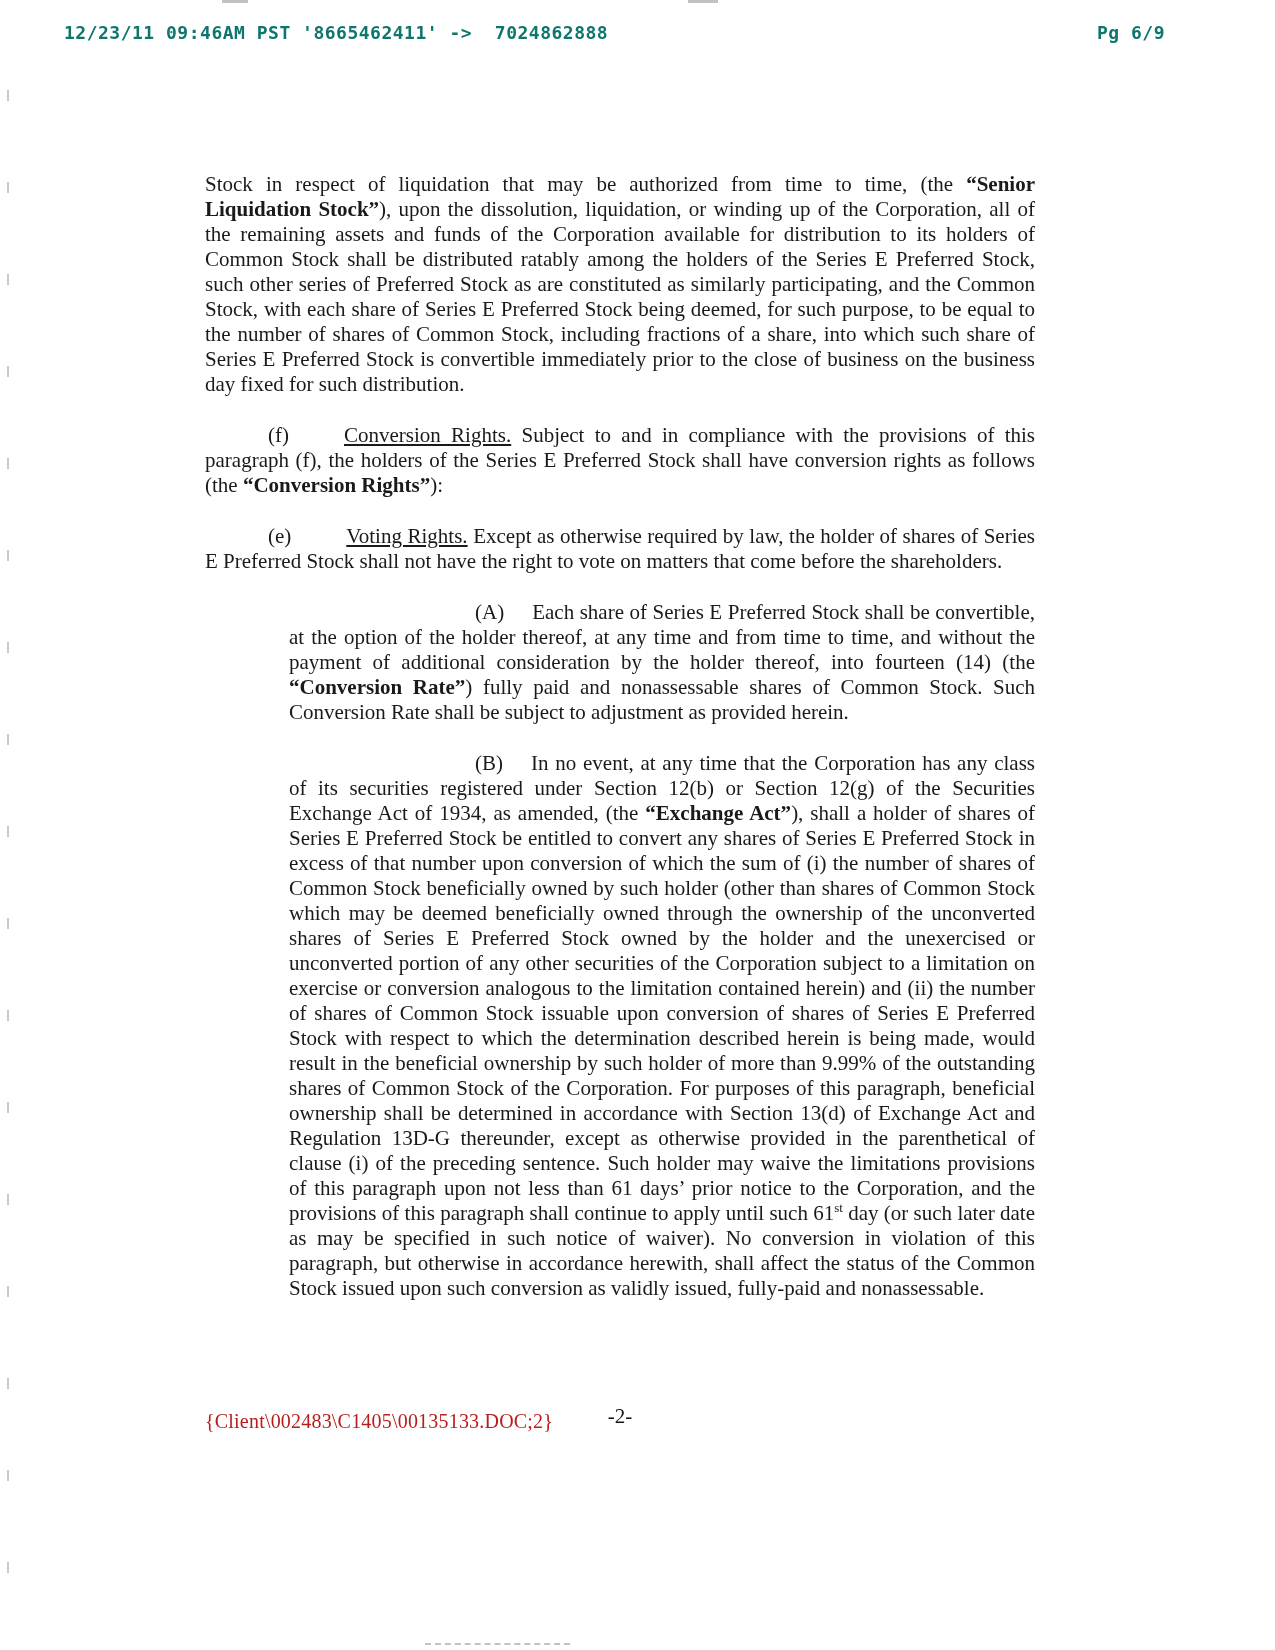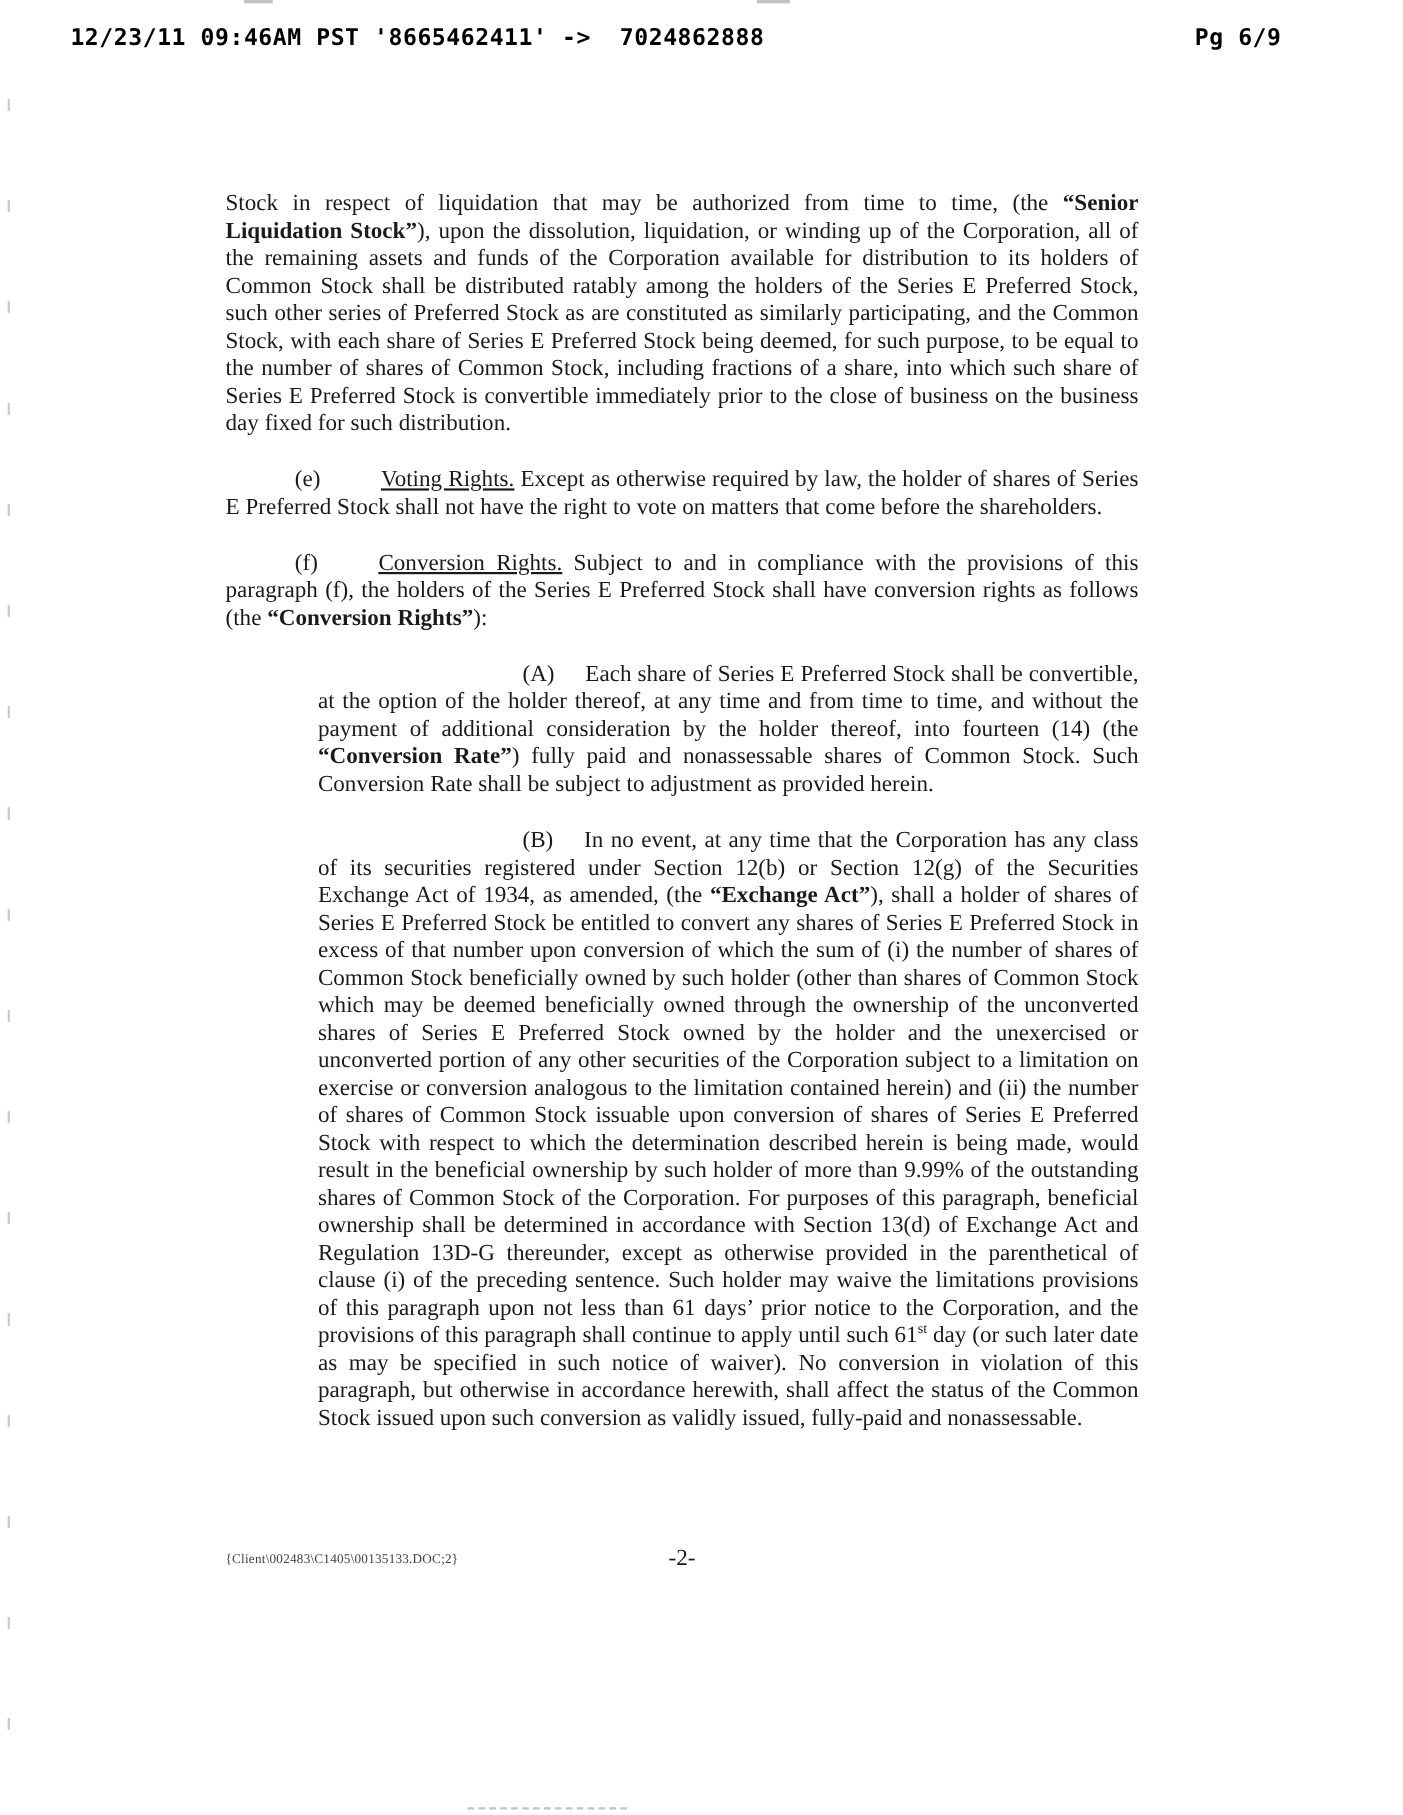--- a/index.html
+++ b/index.html
@@ -17,24 +17,24 @@
   
   .fax-header {
     position: absolute;
     top: 22px;
     left: 64px;
     right: 110px;
     display: flex;
     justify-content: space-between;
     font-family: "DejaVu Sans Mono", monospace;
     font-weight: 700;
-    font-size: 21px;
+    font-size: 18px;
     letter-spacing: 0.5px;
     white-space: pre;
-    color: #000000;
+    color: #0f766e;
   }
 
   
   .doc-body {
     position: absolute;
     top: 172px;
     left: 205px;
     width: 830px;
     font-size: 21px;
     line-height: 25px;
@@ -60,23 +60,23 @@
     position: absolute;
     left: 205px;
     top: 1404px;
     width: 830px;
     height: 30px;
   }
   .file-ref {
     position: absolute;
     left: 0;
     top: 6px;
-    font-size: 12px;
+    font-size: 20px;
     letter-spacing: 0.2px;
-    color: #404040;
+    color: #b91c1c;
   }
   .page-num {
     position: absolute;
     left: 50%;
     transform: translateX(-50%);
     top: 0;
     font-size: 21px;
     color: #161616;
   }
 
@@ -116,22 +116,22 @@
   <div class="top-dash-2"></div>
   <div class="bottom-dash"></div>
 
   <div class="fax-header">
     <span>12/23/11 09:46AM PST '8665462411' -&gt;  7024862888</span>
     <span>Pg 6/9</span>
   </div>
 
   <div class="doc-body">
     <p class="para"><span>Stock in respect of liquidation that may be authorized from time to time, (the </span><span class="b">“Senior Liquidation Stock”</span><span>), upon the dissolution, liquidation, or winding up of the Corporation, all of the remaining assets and funds of the Corporation available for distribution to its holders of Common Stock shall be distributed ratably among the holders of the Series E Preferred Stock, such other series of Preferred Stock as are constituted as similarly participating, and the Common Stock, with each share of Series E Preferred Stock being deemed, for such purpose, to be equal to the number of shares of Common Stock, including fractions of a share, into which such share of Series E Preferred Stock is convertible immediately prior to the close of business on the business day fixed for such distribution.</span></p>
+    <p class="para ind-a"><span>(f)</span><span class="tab"></span><span class="u">Conversion Rights.</span><span>  Subject to and in compliance with the provisions of this paragraph (f), the holders of the Series E Preferred Stock shall have conversion rights as follows (the </span><span class="b">“Conversion Rights”</span><span>):</span></p>
     <p class="para ind-a"><span>(e)</span><span class="tab"></span><span class="u">Voting Rights.</span><span>  Except as otherwise required by law, the holder of shares of Series E Preferred Stock shall not have the right to vote on matters that come before the shareholders.</span></p>
-    <p class="para ind-a"><span>(f)</span><span class="tab"></span><span class="u">Conversion Rights.</span><span>  Subject to and in compliance with the provisions of this paragraph (f), the holders of the Series E Preferred Stock shall have conversion rights as follows (the </span><span class="b">“Conversion Rights”</span><span>):</span></p>
     <p class="para blk"><span>(A)</span><span class="tab"></span><span>Each share of Series E Preferred Stock shall be convertible, at the option of the holder thereof, at any time and from time to time, and without the payment of additional consideration by the holder thereof, into fourteen (14) (the </span><span class="b">“Conversion Rate”</span><span>) fully paid and nonassessable shares of Common Stock.  Such Conversion Rate shall be subject to adjustment as provided herein.</span></p>
     <p class="para blk"><span>(B)</span><span class="tab"></span><span>In no event, at any time that the Corporation has any class of its securities registered under Section 12(b) or Section 12(g) of the Securities Exchange Act of 1934, as amended, (the </span><span class="b">“Exchange Act”</span><span>), shall a holder of shares of Series E Preferred Stock be entitled to convert any shares of Series E Preferred Stock in excess of that number upon conversion of which the sum of (i) the number of shares of Common Stock beneficially owned by such holder (other than shares of Common Stock which may be deemed beneficially owned through the ownership of the unconverted shares of Series E Preferred Stock owned by the holder and the unexercised or unconverted portion of any other securities of the Corporation subject to a limitation on exercise or conversion analogous to the limitation contained herein) and (ii) the number of shares of Common Stock issuable upon conversion of shares of Series E Preferred Stock with respect to which the determination described herein is being made, would result in the beneficial ownership by such holder of more than 9.99% of the outstanding shares of Common Stock of the Corporation.  For purposes of this paragraph, beneficial ownership shall be determined in accordance with Section 13(d) of Exchange Act and Regulation 13D-G thereunder, except as otherwise provided in the parenthetical of clause (i) of the preceding sentence.  Such holder may waive the limitations provisions of this paragraph upon not less than 61 days’ prior notice to the Corporation, and the provisions of this paragraph shall continue to apply until such 61</span><span class="sup">st</span><span> day (or such later date as may be specified in such notice of waiver).  No conversion in violation of this paragraph, but otherwise in accordance herewith, shall affect the status of the Common Stock issued upon such conversion as validly issued, fully-paid and nonassessable.</span></p>
   </div>
 
   <div class="footer">
     <span class="file-ref">{Client\002483\C1405\00135133.DOC;2}</span>
     <span class="page-num">-2-</span>
   </div>
 
 </div>

